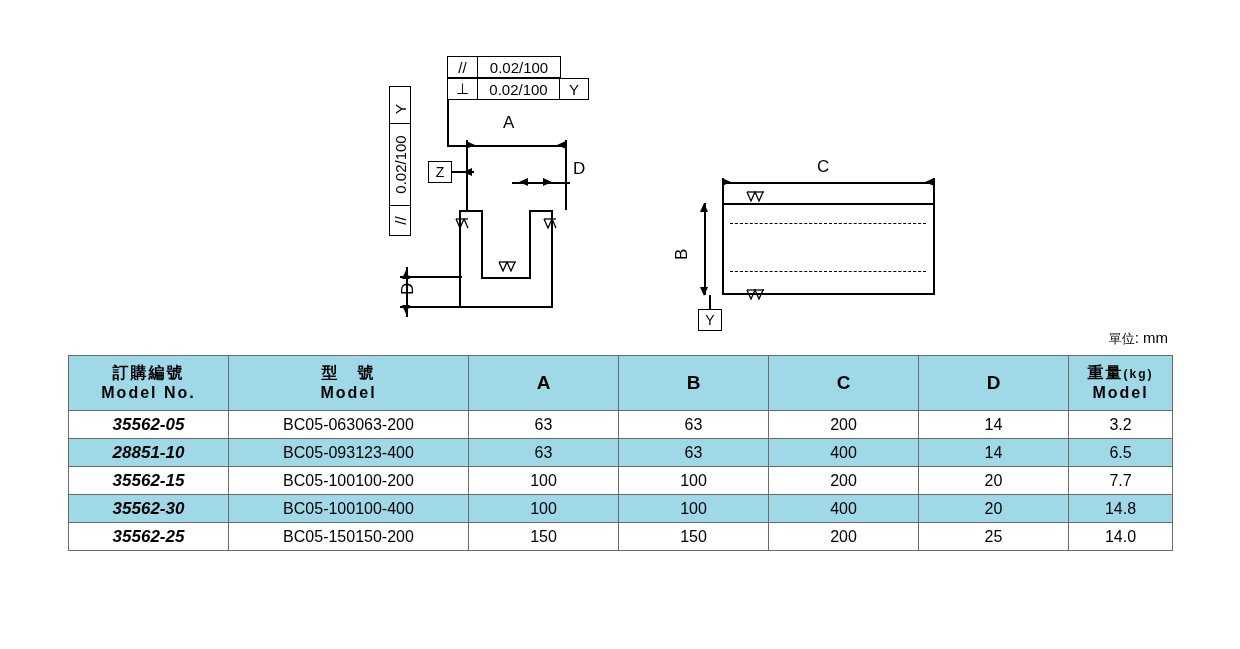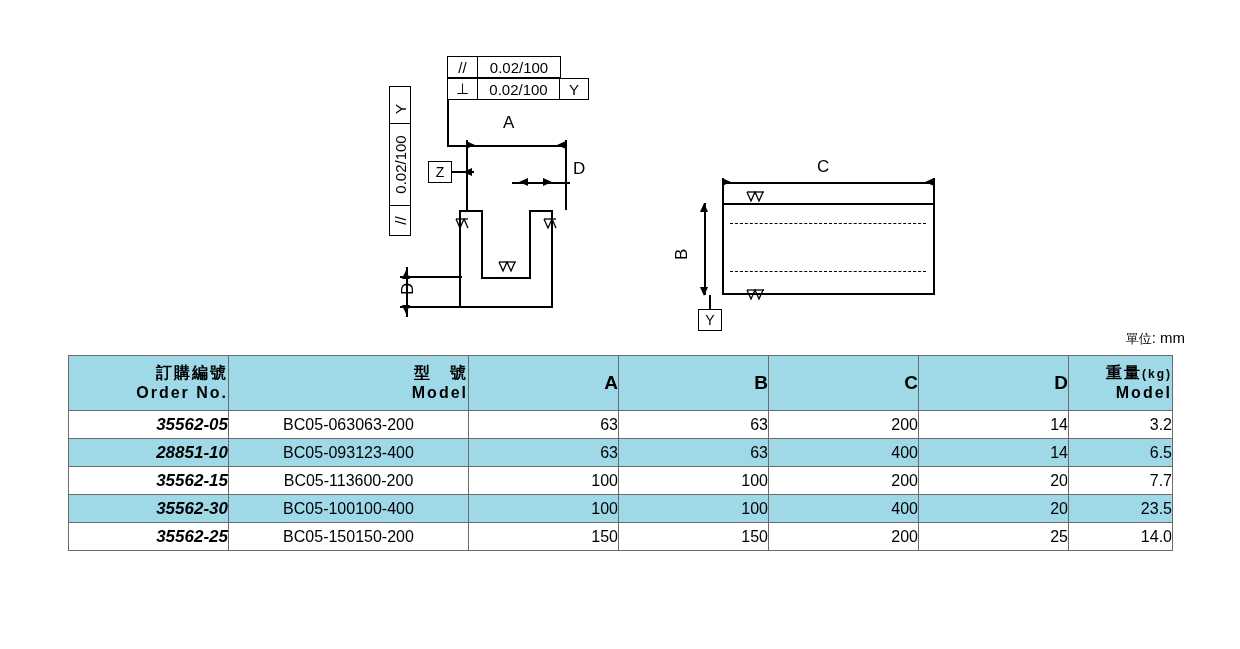--- a/index.html
+++ b/index.html
@@ -81,38 +81,38 @@
     width: 0; height: 0;
   }
   .arr-l { border-top: 4px solid transparent; border-bottom: 4px solid transparent; border-right: 9px solid #000; }
   .arr-r { border-top: 4px solid transparent; border-bottom: 4px solid transparent; border-left: 9px solid #000; }
   .arr-u { border-left: 4px solid transparent; border-right: 4px solid transparent; border-bottom: 9px solid #000; }
   .arr-d { border-left: 4px solid transparent; border-right: 4px solid transparent; border-top: 9px solid #000; }
 
   
   #unit-note {
     position: absolute;
-    right: 55px;
+    right: 72px;
     top: 329px;
     font-size: 13px;
   }
   #unit-note .big { font-size: 15px; }
 
   
   #spec-table {
     position: absolute;
     left: 68px;
     top: 355px;
     width: 1104px;
     border-collapse: collapse;
     table-layout: fixed;
   }
   #spec-table th, #spec-table td {
     border: 1.5px solid #6b6b6b;
-    text-align: right;
+    text-align: center;
     font-size: 16px;
     padding: 0;
     height: 27px;
   }
   #spec-table thead th {
     background: #9fd9e8;
     height: 54px;
     font-weight: bold;
     line-height: 1.25;
   }
@@ -248,21 +248,21 @@
     <col style="width:150px">
     <col style="width:150px">
     <col style="width:150px">
     <col style="width:150px">
     <col style="width:104px">
   </colgroup>
   <thead>
     <tr>
       <th>
         <span class="l1">訂購編號</span>
-        <span class="l2">Order No.</span>
+        <span class="l2">Model No.</span>
       </th>
       <th>
         <span class="l1">型　號</span>
         <span class="l2">Model</span>
       </th>
       <th class="single">A</th>
       <th class="single">B</th>
       <th class="single">C</th>
       <th class="single">D</th>
       <th>
@@ -285,35 +285,35 @@
       <td class="order">28851-10</td>
       <td class="model">BC05-093123-400</td>
       <td>63</td>
       <td>63</td>
       <td>400</td>
       <td>14</td>
       <td>6.5</td>
     </tr>
     <tr>
       <td class="order">35562-15</td>
-      <td class="model">BC05-113600-200</td>
+      <td class="model">BC05-100100-200</td>
       <td>100</td>
       <td>100</td>
       <td>200</td>
       <td>20</td>
       <td>7.7</td>
     </tr>
     <tr class="alt">
       <td class="order">35562-30</td>
       <td class="model">BC05-100100-400</td>
       <td>100</td>
       <td>100</td>
       <td>400</td>
       <td>20</td>
-      <td>23.5</td>
+      <td>14.8</td>
     </tr>
     <tr>
       <td class="order">35562-25</td>
       <td class="model">BC05-150150-200</td>
       <td>150</td>
       <td>150</td>
       <td>200</td>
       <td>25</td>
       <td>14.0</td>
     </tr>

